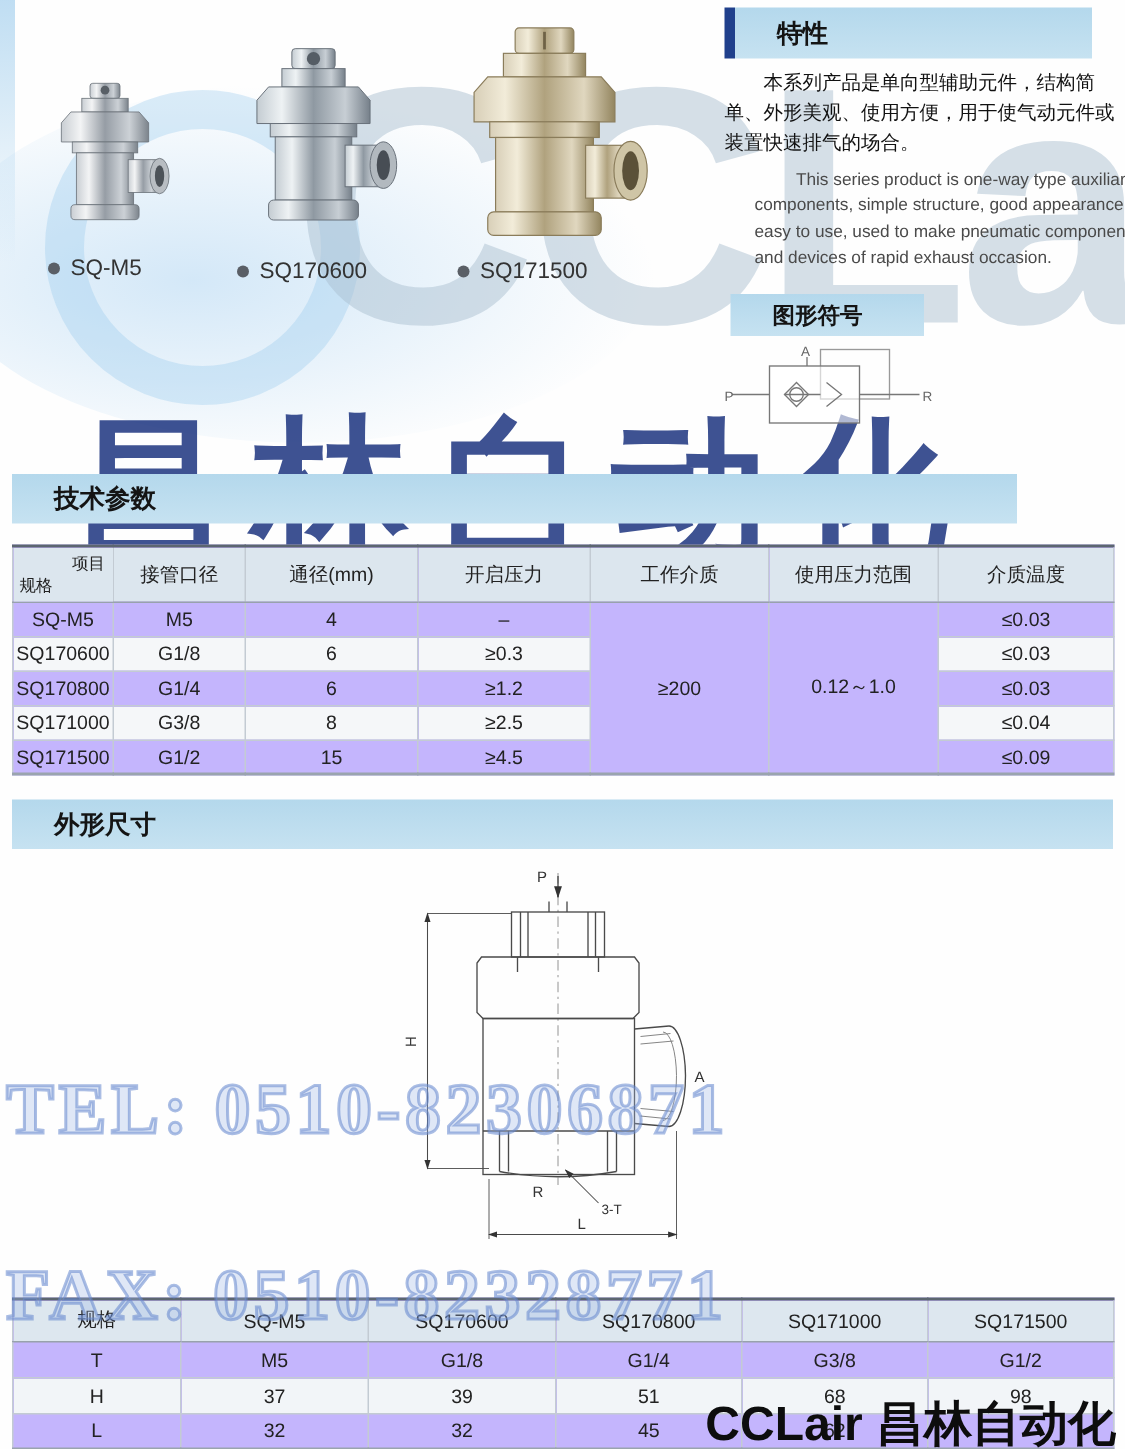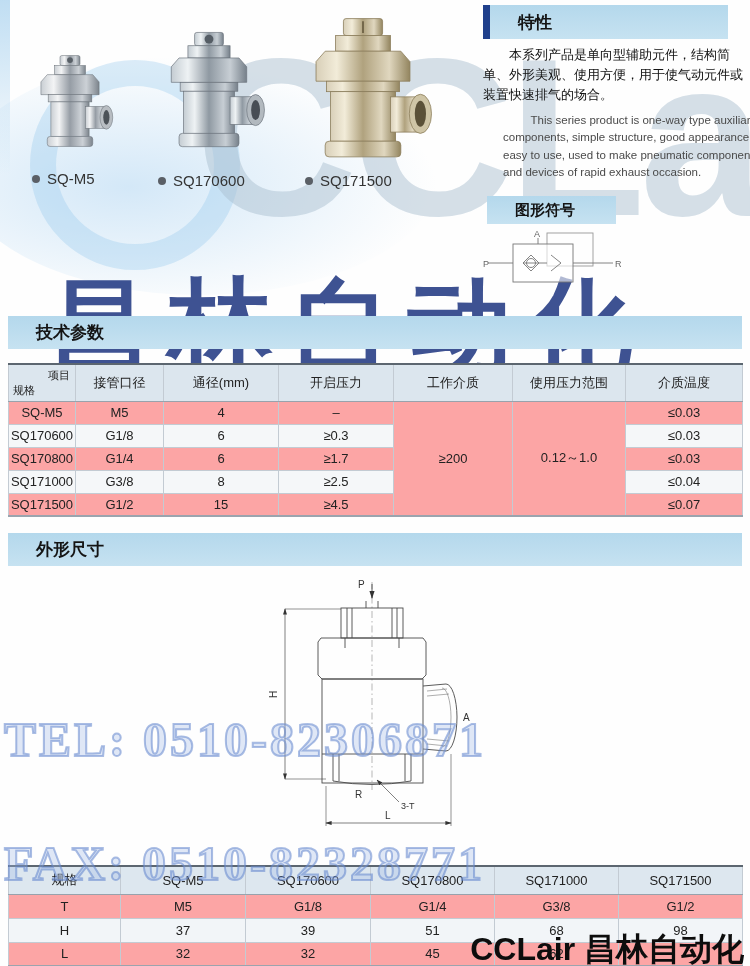--- a/index.html
+++ b/index.html
@@ -20,34 +20,34 @@
 
   
   .product { position:absolute; z-index:2; }
   .product-label { position:absolute; z-index:2; font-size:15px; color:#333; display:flex; align-items:center; gap:7px; }
   .bullet { width:8px; height:8px; border-radius:50%; background:#5a5f66; display:inline-block; }
 
   
   .band { position:absolute; background:linear-gradient(to bottom,#b4d8ec,#c6e2f1); display:flex; align-items:center; padding-left:28px; font-size:17px; font-weight:bold; color:#141414; z-index:2; }
   .band-features { left:483px; top:5px; width:245px; height:34px; border-left:7px solid #20408c; }
   .band-symbol { left:487px; top:196px; width:129px; height:28px; font-size:15px; }
-  .band-tech { left:8px; top:316px; width:734px; height:33px; }
+  .band-tech { left:8px; top:316px; width:670px; height:33px; }
   .band-dims { left:8px; top:533px; width:734px; height:33px; }
 
   
   .para { position:absolute; z-index:2; }
   .para-zh { left:483px; top:45px; width:264px; font-size:13px; line-height:1.55; color:#111; text-indent:2em; }
   .para-en { left:503px; top:112px; width:266px; font-size:11.5px; line-height:1.5; color:#4a4a4a; text-indent:2.4em; }
 
   
   .svg-abs { position:absolute; z-index:3; }
   svg text { font-family:"Liberation Sans", sans-serif; }
 
   
-  table.grid { position:absolute; border-collapse:collapse; table-layout:fixed; background:#fca5a5; z-index:3; font-size:13px; color:#222; }
+  table.grid { position:absolute; border-collapse:collapse; table-layout:fixed; background:#c4b5fd; z-index:3; font-size:13px; color:#222; }
   table.grid td, table.grid th { border:1px solid #c3cbd3; text-align:center; font-weight:normal; padding:0; overflow:hidden; }
   .t1 { left:8px; top:363px; width:734px; }
   .t1 thead th { background:#dce6ee; height:37px; border-bottom:1px solid #98a2ac; }
   .t1 tbody td { height:23px; }
   .t1 tbody tr:nth-child(even) td { background:#f5f7f9; }
   .t1 { border-top:2px solid #5c6670; border-bottom:2px solid #9aa4ae; }
   .corner { position:relative; background:#dce6ee; background-image:linear-gradient(to bottom right, transparent calc(50% - 0.8px), #8b959f, transparent calc(50% + 0.8px)); }
   .corner .c-top { position:absolute; top:3px; right:5px; font-size:11px; }
   .corner .c-bot { position:absolute; bottom:3px; left:4px; font-size:11px; }
   .t2 { left:8px; top:865px; width:734px; border-top:2px solid #5c6670; border-bottom:2px solid #9aa4ae; }
@@ -216,36 +216,36 @@
         <td>SQ170600</td>
         <td>G1/8</td>
         <td>6</td>
         <td>≥0.3</td>
         <td>≤0.03</td>
       </tr>
       <tr>
         <td>SQ170800</td>
         <td>G1/4</td>
         <td>6</td>
-        <td>≥1.7</td>
+        <td>≥1.2</td>
         <td>≤0.03</td>
       </tr>
       <tr>
         <td>SQ171000</td>
         <td>G3/8</td>
         <td>8</td>
         <td>≥2.5</td>
         <td>≤0.04</td>
       </tr>
       <tr>
         <td>SQ171500</td>
         <td>G1/2</td>
         <td>15</td>
         <td>≥4.5</td>
-        <td>≤0.07</td>
+        <td>≤0.09</td>
       </tr>
     </tbody>
   </table>
 
   <div class="band band-dims">外形尺寸</div>
 
   <svg class="svg-abs" style="left:233px; top:576px; z-index:3;" width="260" height="280" viewBox="0 0 260 280">
     <defs>
       <marker id="arr" markerWidth="9" markerHeight="7" refX="8" refY="3.5" orient="auto">
         <polygon points="0,0.6 9,3.5 0,6.4" fill="#333"></polygon>

